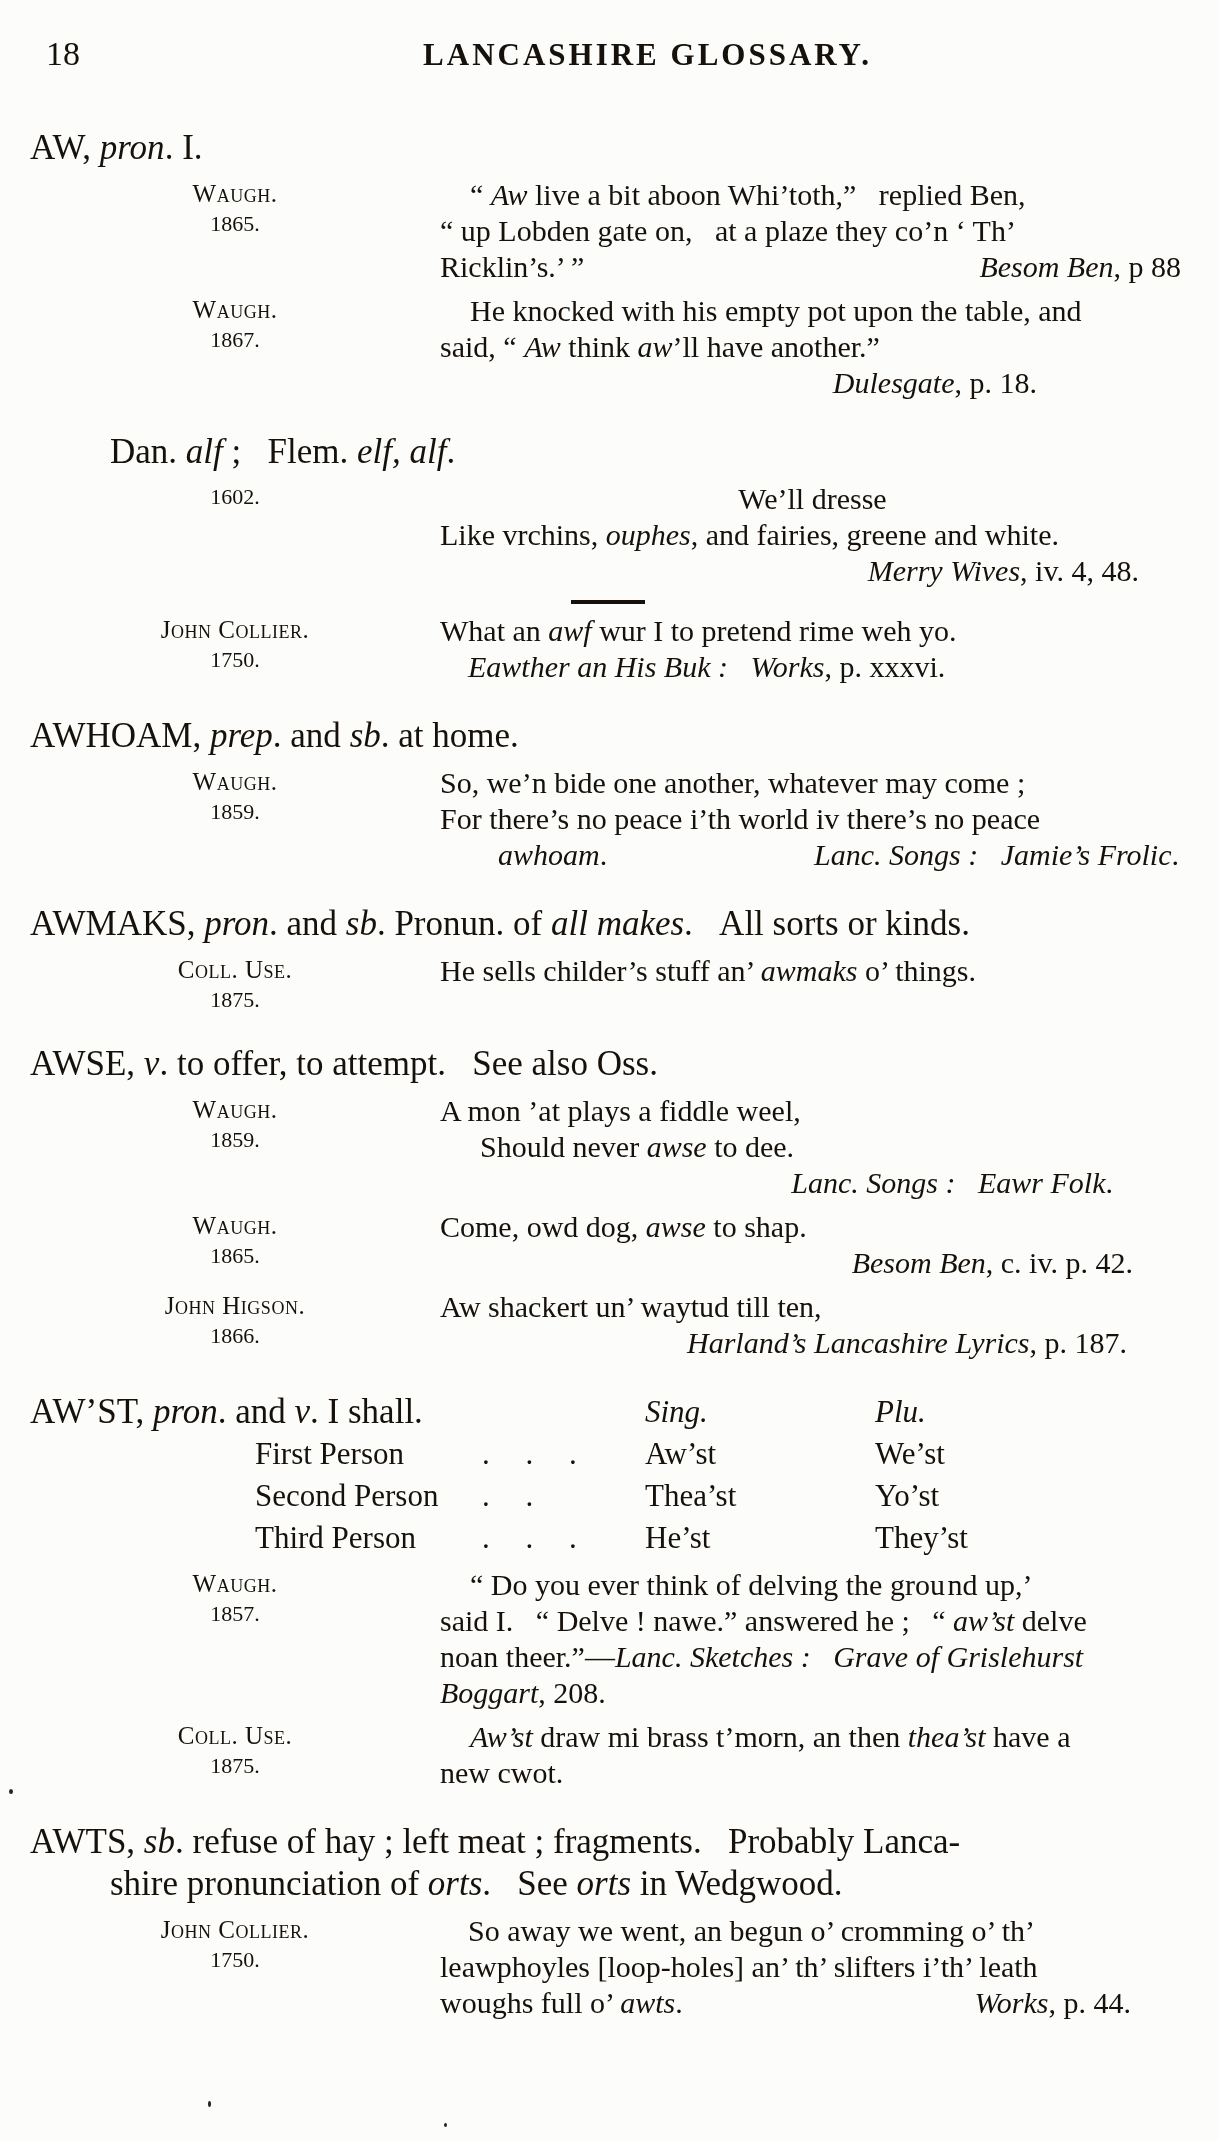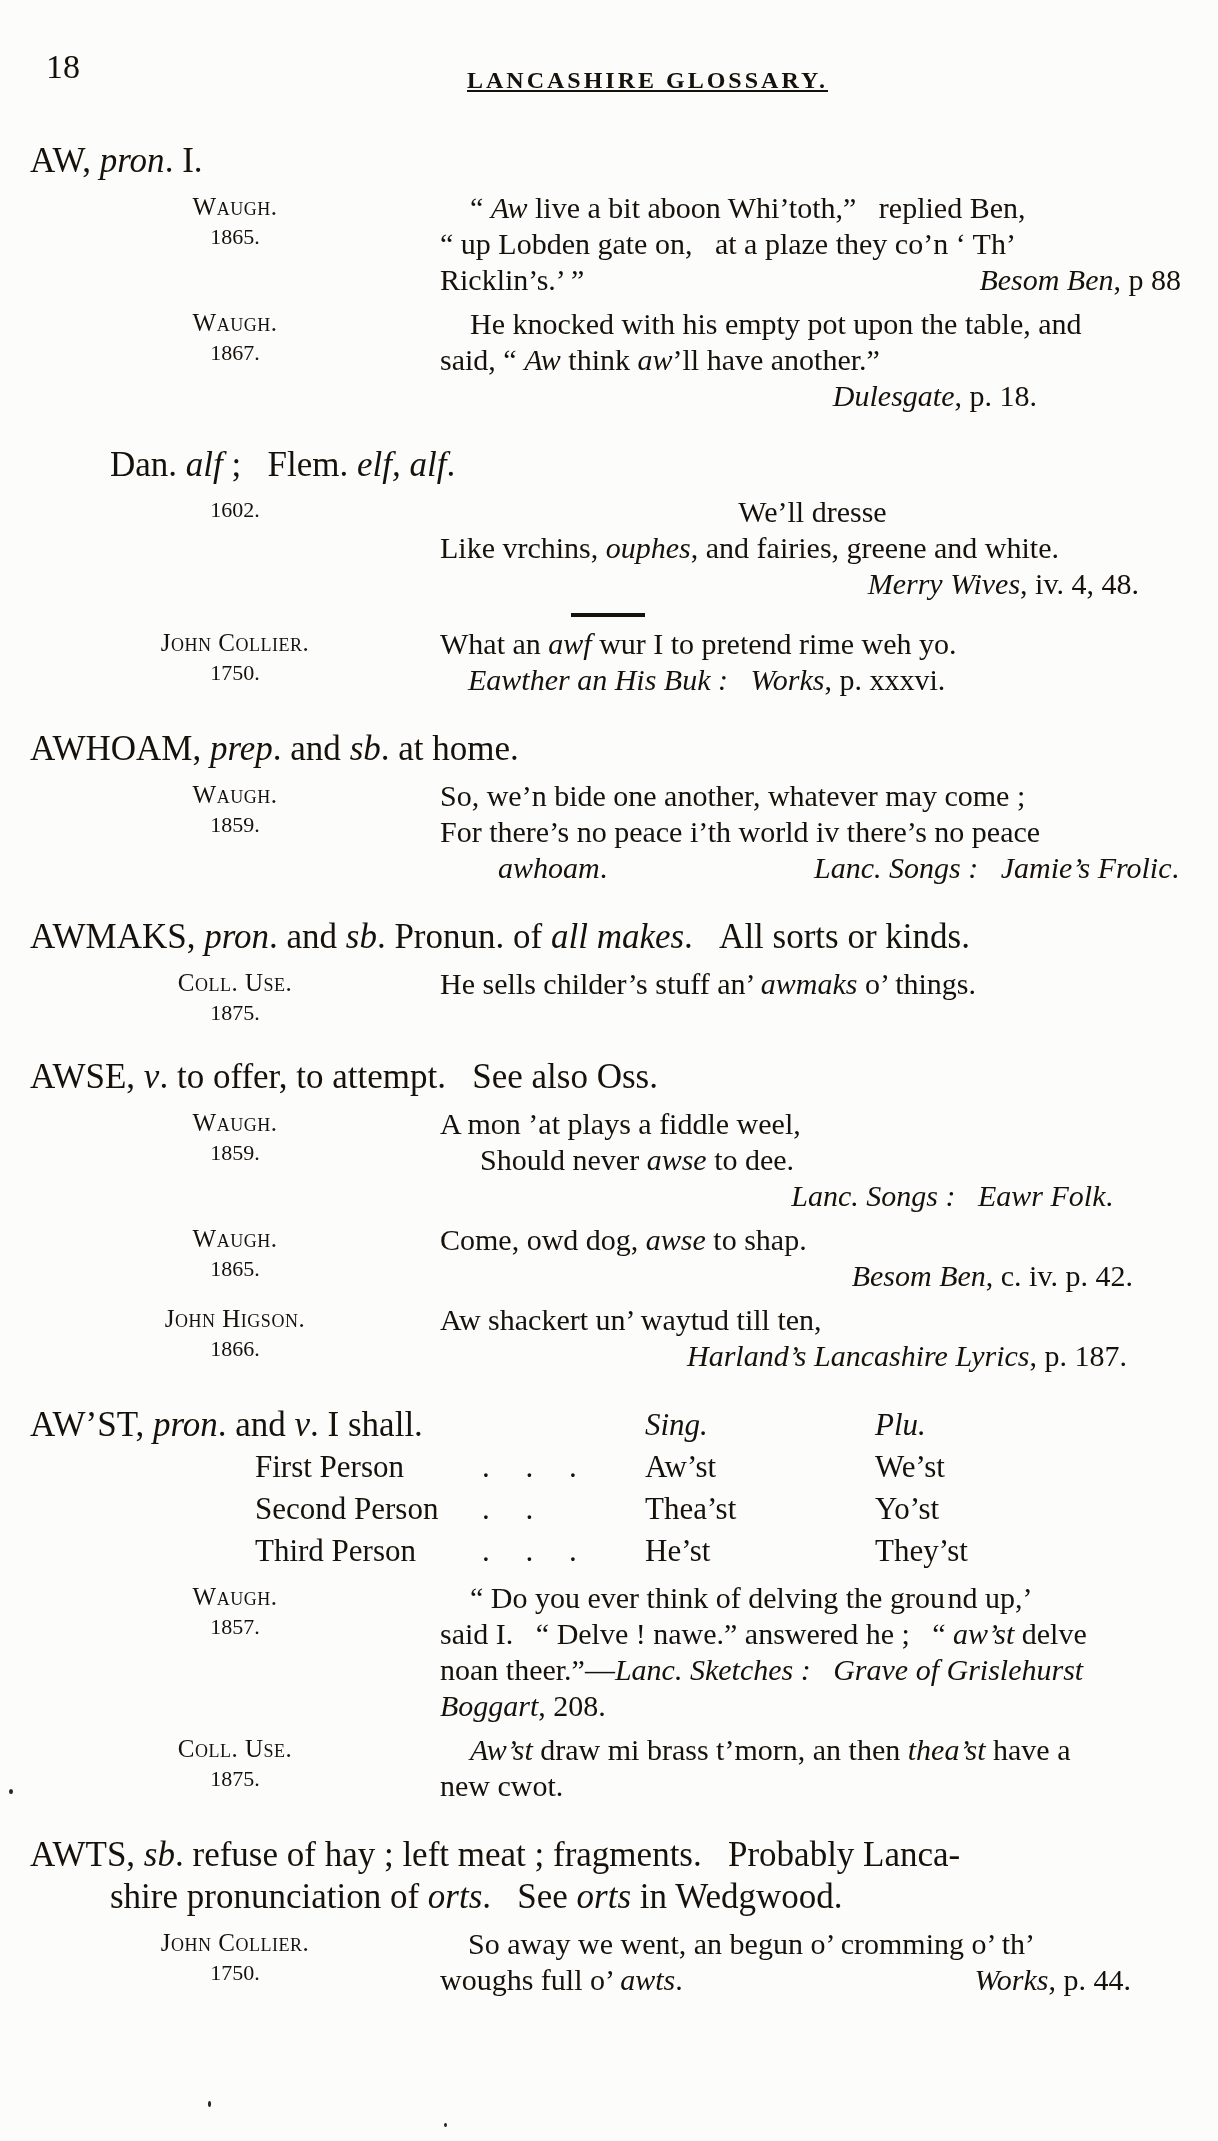--- a/index.html
+++ b/index.html
@@ -2,25 +2,25 @@
 <html><head>
 <meta charset="utf-8">
 <style>
   html,body{margin:0;padding:0;}
   body{
     width:1218px;height:2141px;overflow:hidden;
     background:#fcfcfa;color:#16110a;
     font-family:"Liberation Serif","DejaVu Serif",serif;
     position:relative;
   }
-  .page{box-sizing:border-box;width:1218px;height:2141px;padding:44px 33px 0 30px;position:relative;}
+  .page{box-sizing:border-box;width:1218px;height:2141px;padding:31px 33px 0 30px;position:relative;}
   .page-header{position:relative;height:48px;}
   .page-number{position:absolute;left:16px;top:4px;font-size:34px;line-height:38px;}
-  .running-title{position:absolute;left:80px;right:0;top:16px;margin:0;text-align:center;
-    font-size:24px;line-height:40px;font-weight:bold;letter-spacing:3px;text-decoration:underline;}
+  .running-title{position:absolute;left:80px;right:0;top:4px;margin:0;text-align:center;
+    font-size:31px;line-height:40px;font-weight:bold;letter-spacing:3px;}
   .entry{margin-top:30px;}
   .entry.first{margin-top:48px;}
   .headline{font-size:35px;line-height:42px;margin:0;position:relative;white-space:nowrap;}
   .citation{display:flex;margin-top:8px;}
   .cite-label{flex:0 0 410px;text-align:center;padding-top:1px;}
   .cite-source{font-variant:small-caps;font-size:25px;line-height:31px;letter-spacing:.5px;}
   .cite-year{font-size:22px;line-height:26px;margin-top:2px;}
   .cite-quote{flex:1 1 auto;font-size:30px;max-width:745px;}
   .qline{line-height:36px;min-height:36px;white-space:nowrap;}
   .qline .ref{float:right;white-space:nowrap;}
@@ -204,20 +204,21 @@
       <section class="entry">
         <p class="headline"><span>AWTS, </span><i>sb</i><span>. refuse of hay ; left meat ; fragments.  Probably Lanca-</span></p>
         <p class="headline" style="text-indent: 80px;"><span>shire pronunciation of </span><i>orts</i><span>.  See </span><i>orts</i><span> in Wedgwood.</span></p>
         <div class="citation">
           <div class="cite-label">
             <div class="cite-source">John Collier.</div>
             <div class="cite-year">1750.</div>
           </div>
           <div class="cite-quote">
             <div class="qline" style="text-indent: 28px;"><span>So away we went, an begun o’ cromming o’ th’</span></div>
+            <div class="qline"><span>leawphoyles [loop-holes] an’ th’ slifters i’th’ leath</span></div>
             <div class="qline"><span class="ref" style="margin-right: 54px;"><i>Works</i><span>, p. 44.</span></span><span>woughs full o’ </span><i>awts</i><span>.</span></div>
           </div>
         </div>
       </section>
     </main>
   <div class="speck" style="left:9px;top:1789px;width:4px;height:5px;"></div>
   <div class="speck" style="left:208px;top:2101px;width:3px;height:6px;"></div>
   <div class="speck" style="left:444px;top:2123px;width:3px;height:4px;"></div>
 </div>
 

